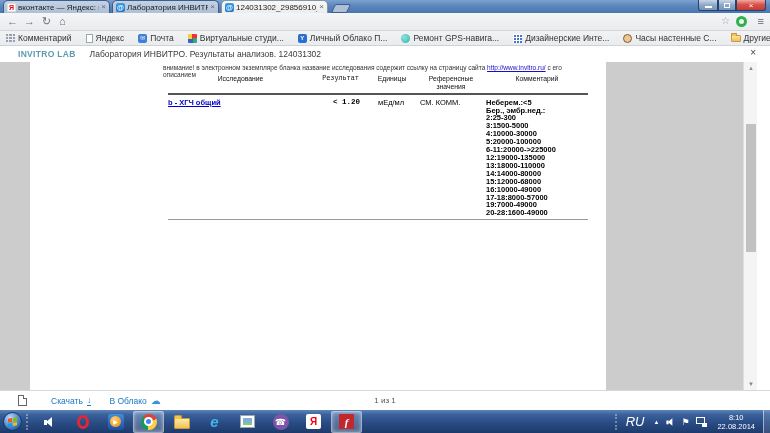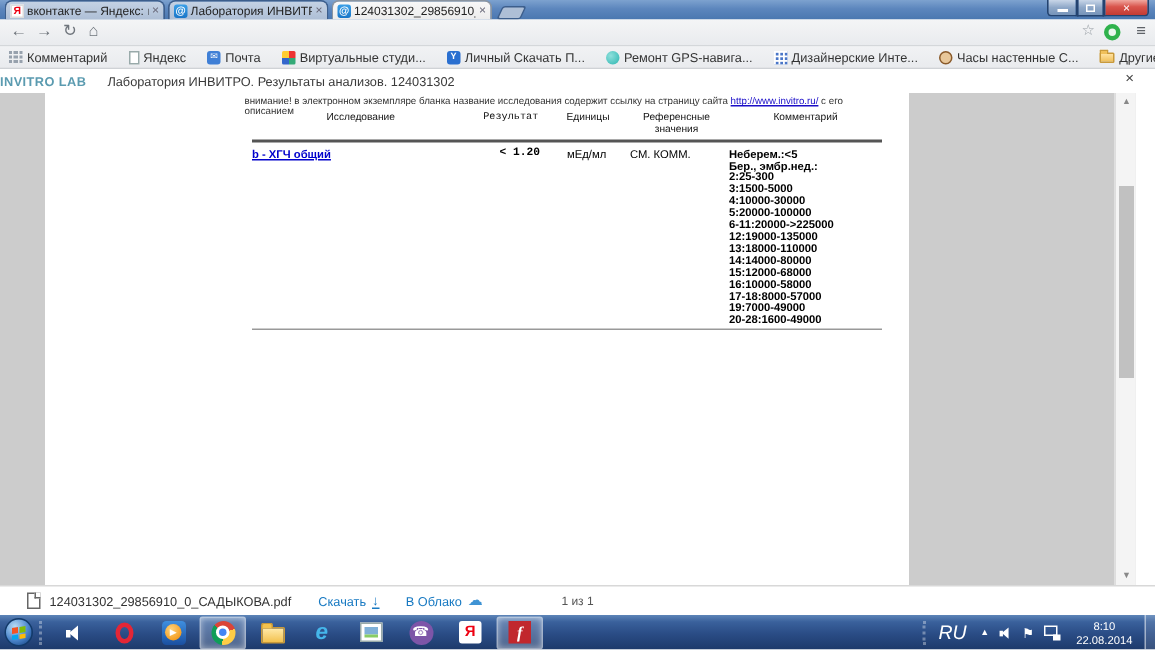--- a/index.html
+++ b/index.html
@@ -74,21 +74,21 @@
   .clockico { width:9px; height:9px; border-radius:50%; background:#e8c79a; border:1px solid #8a5a2a; }
   .bm-spacer { flex:1; }
   .folderico { position:relative; width:10px; height:7px; background:linear-gradient(#ffe2a0,#f0c05a);
     border:1px solid #c99a3a; border-radius:1px; margin-right:3px; }
   .folderico::before { content:""; position:absolute; left:-1px; top:-3px; width:4px; height:2px;
     background:#f0c05a; border:1px solid #c99a3a; border-bottom:none; border-radius:1px 1px 0 0; }
 
   
   .viewerhead { position:absolute; left:0; top:46px; width:770px; height:16px; background:#fff;
     display:flex; align-items:center; }
-  .brand { font-size:8.5px; font-weight:bold; color:#5b9bb0; letter-spacing:.3px; }
+  .brand { margin-left:18px; font-size:8.5px; font-weight:bold; color:#5b9bb0; letter-spacing:.3px; }
   .vtitle { margin-left:14px; font-size:8.5px; color:#3a3a3a; }
   .vclose { position:absolute; right:14px; top:1px; font-size:10px; color:#444; }
 
   
   .docarea { position:absolute; left:0; top:62px; width:770px; height:328px; background:#cccccc; }
   .page { position:absolute; left:30px; top:0; width:576px; height:328px; background:#fff; }
   .notice { position:absolute; left:133px; top:2px; width:430px; font-size:6.5px; color:#333; }
   .notice a { color:#1a0dc8; text-decoration:underline; }
   .lab-table { position:absolute; left:138px; top:13px; width:420px; }
   .thead { display:flex; align-items:flex-start; border-bottom:2px solid #555; padding-bottom:2px; }
@@ -253,21 +253,21 @@
     <div class="bm">
       <span class="bm-ico mailico">✉</span>
       <span>Почта</span>
     </div>
     <div class="bm">
       <span class="bm-ico vstudio"></span>
       <span>Виртуальные студи...</span>
     </div>
     <div class="bm">
       <span class="bm-ico budget">Y</span>
-      <span>Личный Скачать П...</span>
+      <span>Личный Облако П...</span>
     </div>
     <div class="bm">
       <span class="bm-ico gpsico"></span>
       <span>Ремонт GPS-навига...</span>
     </div>
     <div class="bm">
       <span class="bm-ico designico"></span>
       <span>Дизайнерские Инте...</span>
     </div>
     <div class="bm">
@@ -310,40 +310,39 @@
             <span>Бер., эмбр.нед.:</span>
             <span>2:25-300</span>
             <span>3:1500-5000</span>
             <span>4:10000-30000</span>
             <span>5:20000-100000</span>
             <span>6-11:20000-&gt;225000</span>
             <span>12:19000-135000</span>
             <span>13:18000-110000</span>
             <span>14:14000-80000</span>
             <span>15:12000-68000</span>
-            <span>16:10000-58000</span>
+            <span>16:10000-49000</span>
             <span>17-18:8000-57000</span>
             <span>19:7000-49000</span>
             <span>20-28:1600-49000</span>
           </div>
         </div>
         <div class="tbot"></div>
       </div>
     </div>
     <div class="scrolltrack">
       <span class="sarrow up">▲</span>
       <span class="sthumb"></span>
       <span class="sarrow dn">▼</span>
     </div>
     <div class="rightedge"></div>
   </div>
 
   <div class="footerbar">
     <span class="docico"></span>
-    <span class="fname">124031302_29856910_0_САДЫКОВА.pdf</span>
     <div class="fbtn">
       <span>Скачать</span>
       <span class="dlico">↓</span>
     </div>
     <div class="fbtn">
       <span>В Облако</span>
       <span class="cloudico">☁</span>
     </div>
     <span class="pages">1 из 1</span>
   </div>

